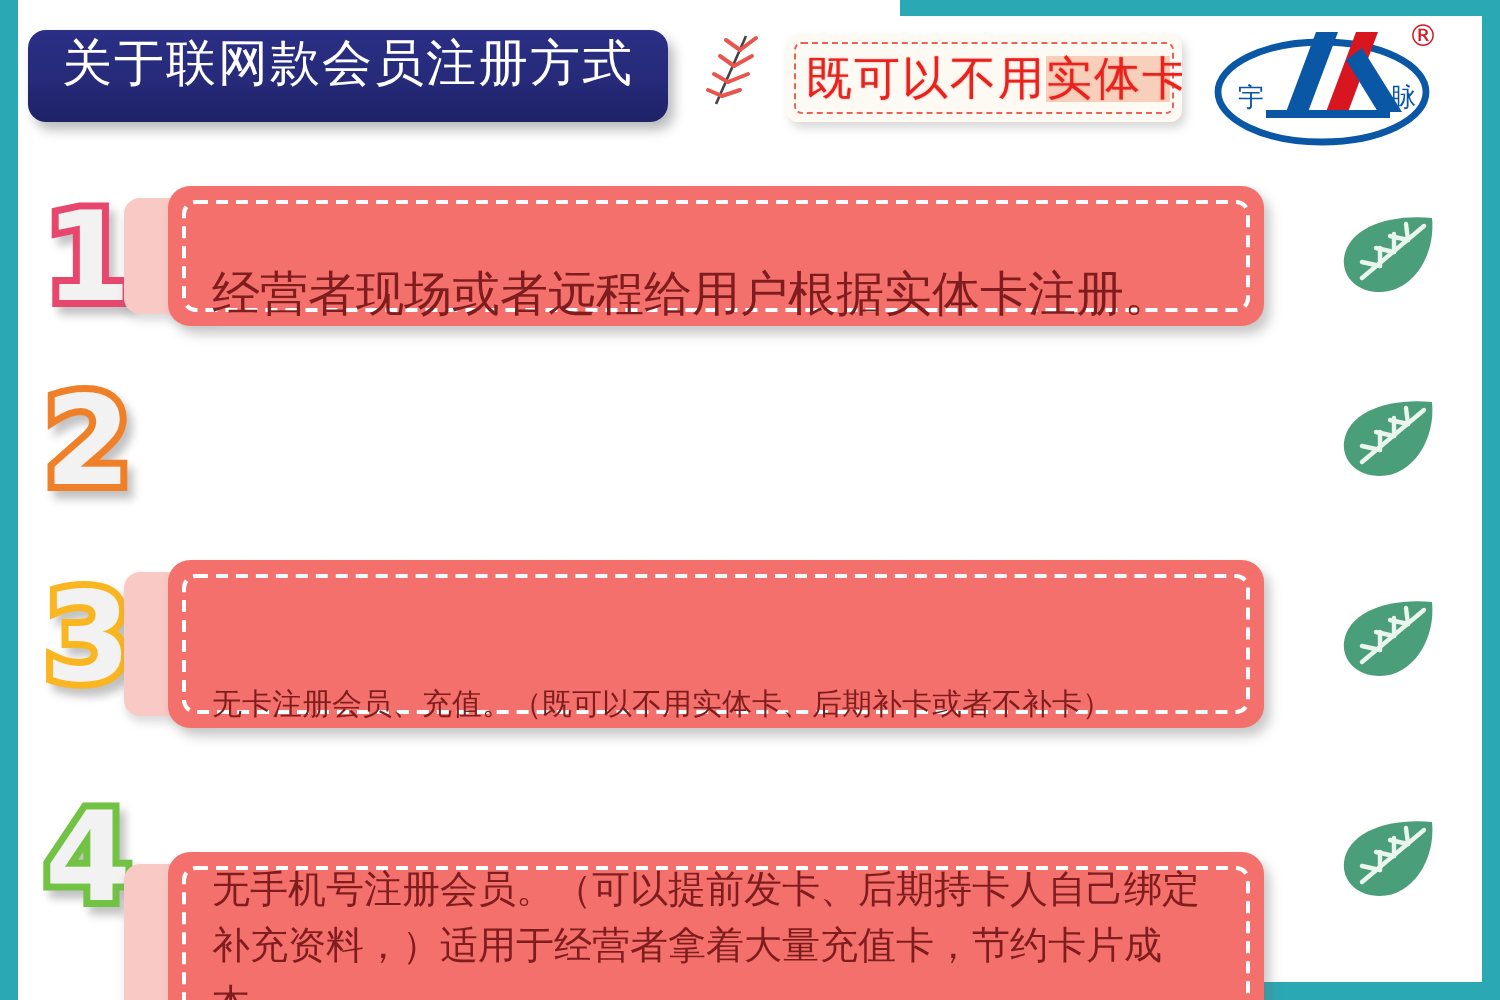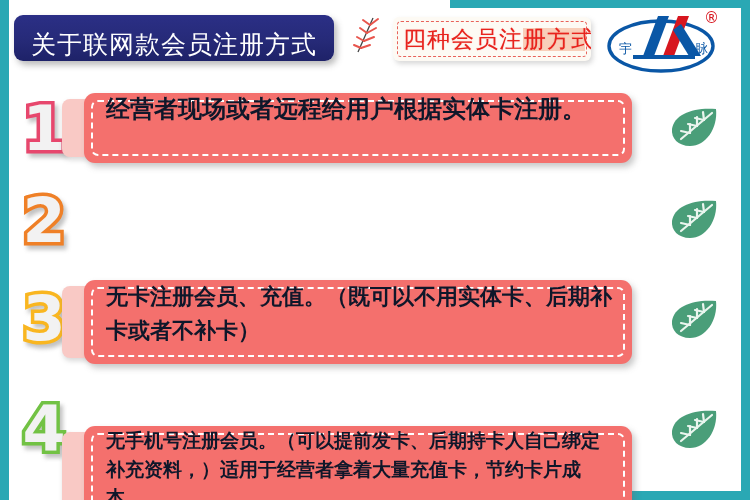--- a/index.html
+++ b/index.html
@@ -26,21 +26,21 @@
     position:absolute;left:9px;top:0;width:732px;height:491px;background:#fff;
   }
 
   
   .header{position:absolute;left:0;top:0;width:750px;height:82px;}
   .title-navy{
     position:absolute;left:14px;top:15px;width:320px;height:46px;
     background:linear-gradient(180deg,#2b2f86 0%,#262a78 55%,#1e2268 100%);
     border-radius:9px;
     box-shadow:3px 4px 6px rgba(60,60,60,.35);
-    display:flex;align-items:flex-end;justify-content:center;
+    display:flex;align-items:flex-start;justify-content:center;
   }
   .title-navy span{
     color:#ffffff;font-size:25px;letter-spacing:1px;
     font-family:"DejaVu Sans","Liberation Sans",sans-serif;
     white-space:nowrap;
   }
 
   .sprig{position:absolute;left:345px;top:12px;width:42px;height:46px;}
 
   .title-card{
@@ -114,27 +114,27 @@
     background:#f4706d;
     border-radius:11px;
     box-shadow:3px 4px 6px rgba(110,110,110,.38);
   }
   .bar .dash{
     position:absolute;left:7px;top:7px;right:7px;bottom:7px;
     border:2px dashed #ffffff;border-radius:7px;
   }
   .bar .txt{
     position:absolute;left:22px;right:16px;top:0;bottom:0;
-    display:flex;flex-direction:column;justify-content:flex-start;
-    color:#0f172a;
-    font-family:"DejaVu Sans","Liberation Sans",sans-serif;
-    font-weight:bold;
+    display:flex;flex-direction:column;justify-content:flex-end;
+    color:#7f1d1d;
+    font-family:"DejaVu Sans","Liberation Sans",sans-serif;
+    font-weight:normal;
   }
   .row-1 .bar .txt,.row-2 .bar .txt{font-size:24px;}
-  .row-3 .bar .txt{font-size:22px;line-height:1.55;}
+  .row-3 .bar .txt{font-size:15px;line-height:1.55;}
   .row-4 .bar .txt{font-size:19px;line-height:1.5;}
   .row-3 .bar .txt .l2{padding-left:10px;}
 
   .leaf{position:absolute;left:668px;width:54px;height:46px;}
   .row-1 .leaf{top:20px;}
   .row-2 .leaf{top:20px;}
   .row-3 .leaf{top:28px;}
   .row-4 .leaf{top:30px;}
 </style>
 </head>
@@ -166,21 +166,21 @@
         <path d="M19 29 L29 25"></path>
           <path d="M19 29 L12 25"></path>
         <path d="M16 36 L25 33"></path>
           <path d="M16 36 L9 33"></path>
       </g>
     </svg>
 
     <div class="title-card">
       <div class="swipe"></div>
       <div class="dash"></div>
-      <span>四种会员注册方式</span>
+      <span>既可以不用实体卡</span>
     </div>
 
     <svg class="logo" viewBox="0 0 120 68">
       <ellipse cx="58" cy="40" rx="52" ry="25" fill="none" stroke="#0a57a6" stroke-width="3.4"></ellipse>
       <path d="M40 50 L55 10 L66 10 L51 50 Z" fill="#0a57a6"></path>
       <path d="M60 50 L75 10 L86 10 L71 50 Z" fill="#d7161f"></path>
       <path d="M78 18 L98 50 L86 50 L70 24 Z" fill="#0a57a6"></path>
       <rect x="30" y="49" width="62" height="4" fill="#0a57a6"></rect>
       <text x="16" y="47" font-size="13" fill="#0a57a6" font-family="DejaVu Sans, sans-serif">宇</text>
       <text x="92" y="47" font-size="13" fill="#0a57a6" font-family="DejaVu Sans, sans-serif">脉</text>

